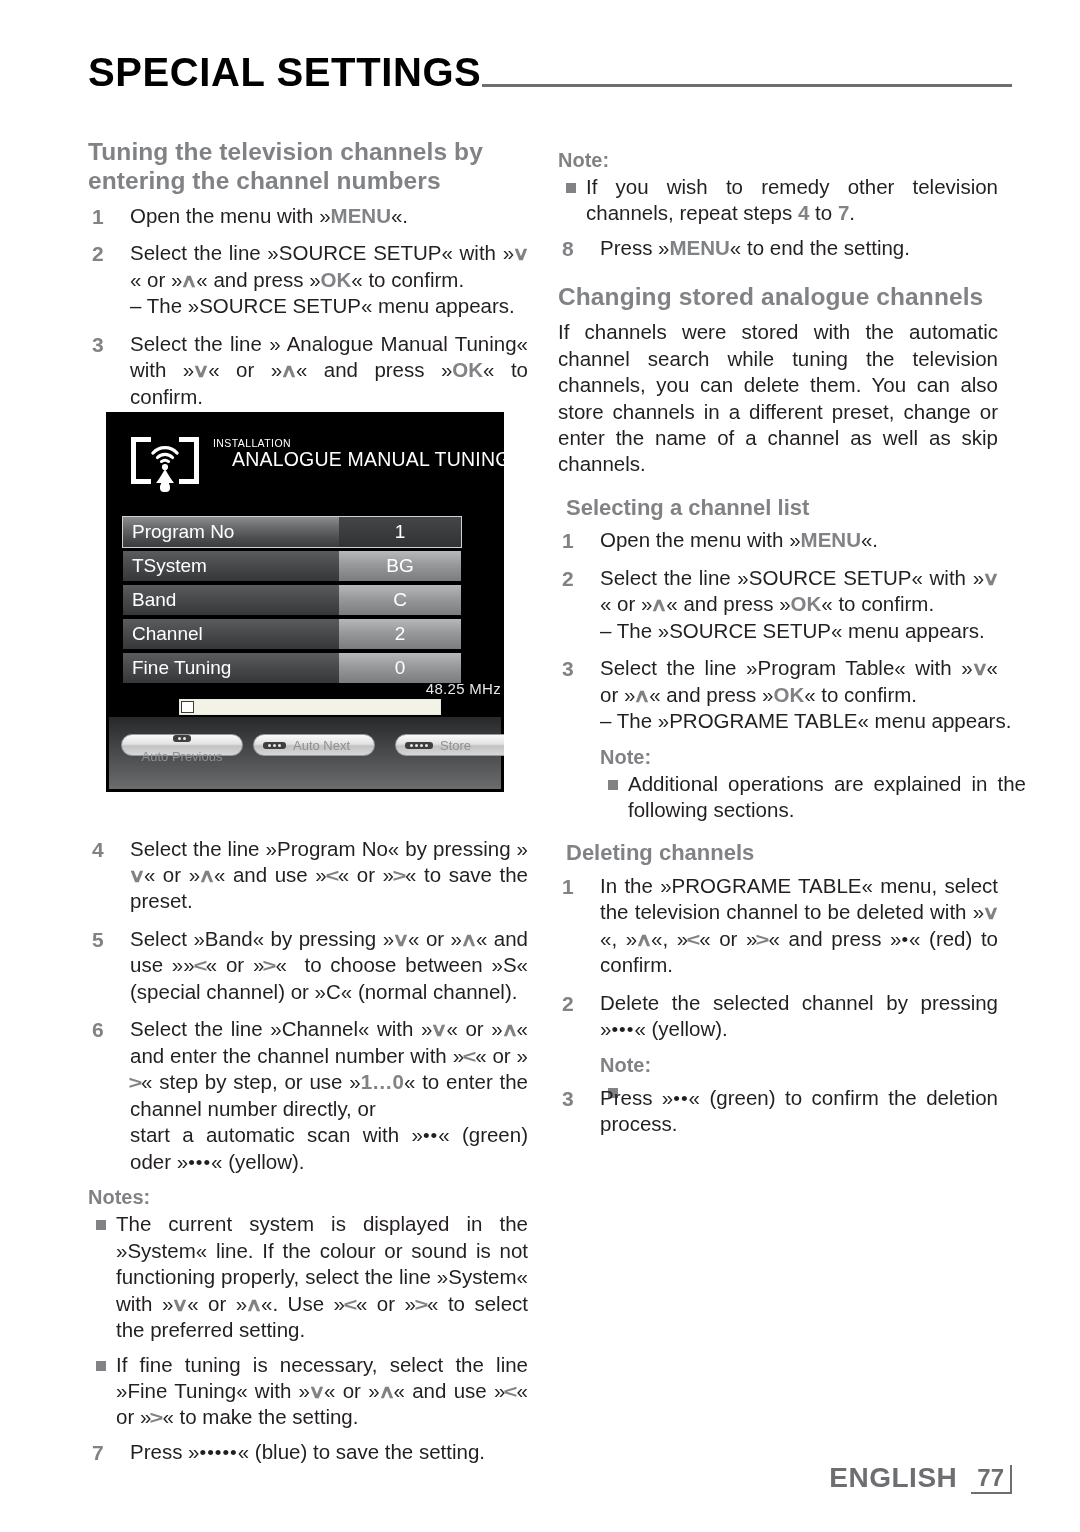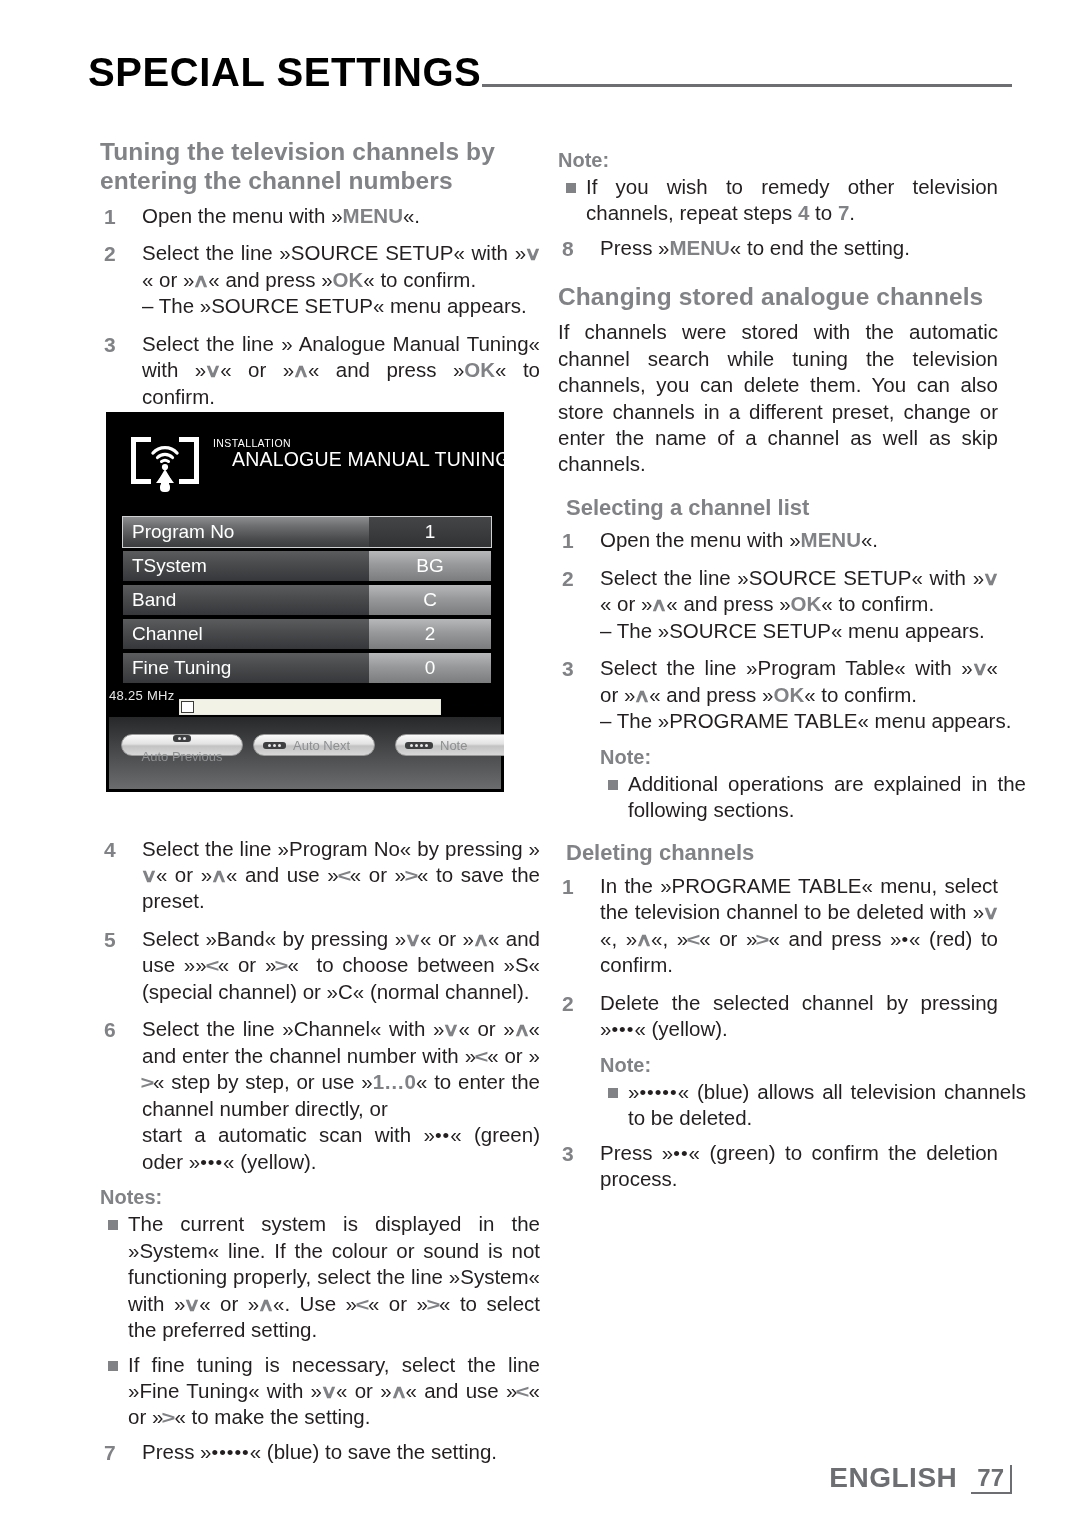--- a/index.html
+++ b/index.html
@@ -20,21 +20,21 @@
   .header-title{
     font-size:40px;font-weight:bold;letter-spacing:.6px;
     color:#000000;line-height:1;white-space:nowrap;
   }
   .header-rule{
     flex:1;height:3px;background:#6d6e71;margin-bottom:5px;margin-left:1px;
   }
 
   
   .col{position:absolute;top:138px;width:440px;}
-  .col-left{left:100px;}
+  .col-left{left:88px;}
   .col-right{left:558px;}
 
   h2.sec{
     font-size:24.5px;font-weight:bold;color:#808285;
     line-height:1.18;margin:0 0 7px 0;letter-spacing:.1px;
   }
   h3.sub{
     font-size:22px;font-weight:bold;color:#808285;
     line-height:1.2;margin:17px 0 6px 8px;
   }
@@ -85,43 +85,43 @@
   .osd-icon{position:absolute;left:16px;top:16px;width:80px;height:64px;}
   .osd-kicker{
     position:absolute;left:104px;top:22px;font-size:10.5px;color:#fff;
     letter-spacing:.4px;font-family:"Liberation Sans",sans-serif;
   }
   .osd-title{
     position:absolute;left:110px;top:33px;font-size:19.5px;color:#fff;
     letter-spacing:.2px;white-space:nowrap;margin-left:13px;
   }
 
-  .rows{position:absolute;left:14px;top:102px;width:368px;}
+  .rows{position:absolute;left:14px;top:102px;width:338px;}
   .row{display:flex;height:30px;margin-bottom:4px;position:relative;}
   .row .lbl{
     flex:1;display:flex;align-items:center;padding-left:9px;
     color:#fff;font-size:19px;
     background:linear-gradient(to bottom,#8c8e90 0%,#6e7072 28%,#4a4c4e 72%,#3a3c3e 100%);
   }
   .row .val{
     width:122px;display:flex;align-items:center;justify-content:center;
     color:#fff;font-size:19px;
     background:linear-gradient(to bottom,#434547 0%,#3a3c3e 50%,#303234 100%);
   }
   .row.alt .lbl{
     background:linear-gradient(to bottom,#5a5c5e 0%,#4a4c4e 40%,#35373a 100%);
   }
   .row.alt .val{
     background:linear-gradient(to bottom,#b6b8ba 0%,#97999b 45%,#7a7c7e 100%);
   }
   .row.sel{outline:1.5px solid #cfd1d3;outline-offset:0px;}
 
   .freq{
-    position:absolute;left:0;right:0;top:273px;text-align:left;
-    color:#e6e6e6;font-size:13px;letter-spacing:.3px;
+    position:absolute;left:0;right:0;top:265px;text-align:right;
+    color:#e6e6e6;font-size:15px;letter-spacing:.3px;
   }
   .slider{
     position:absolute;left:70px;top:284px;width:262px;height:16px;
     border:1px solid #e9e9dd;background:#f2f2e6;box-sizing:border-box;
   }
   .slider .knob{
     position:absolute;left:1px;top:1px;width:13px;height:12px;background:#ffffff;
     border:1px solid #3a3a3a;box-sizing:border-box;
   }
 
@@ -280,21 +280,21 @@
           <div class="btn b1">
             <span class="lead"><i></i><i></i></span>
             <span class="t">Auto Previous</span>
           </div>
           <div class="btn b2">
             <span class="lead"><i></i><i></i><i></i></span>
             <span class="t">Auto Next</span>
           </div>
           <div class="btn b3">
             <span class="lead"><i></i><i></i><i></i><i></i></span>
-            <span class="t">Note</span>
+            <span class="t">Store</span>
           </div>
         </div>
       </div>
     </div>
   </div>
 
   <div class="col col-right">
 
     <div class="note-head">Note:</div>
     <div class="bullet">
@@ -344,21 +344,20 @@
     </div>
 
     <div class="step">
       <span class="num">2</span>
       <span>Delete the selected channel by pressing »<span class="dots">•••</span>« (yellow).</span>
     </div>
 
     <div class="note-head inset">Note:</div>
     <div class="bullet inset">
       <span class="sq"></span>
-      <span>»<span class="dots">•••••</span>« (blue) allows all television channels to be deleted.</span>
     </div>
 
     <div class="step">
       <span class="num">3</span>
       <span>Press »<span class="dots">••</span>« (green) to confirm the deletion process.</span>
     </div>
   </div>
 
   <div class="footer">
     <div class="lang">ENGLISH</div>

